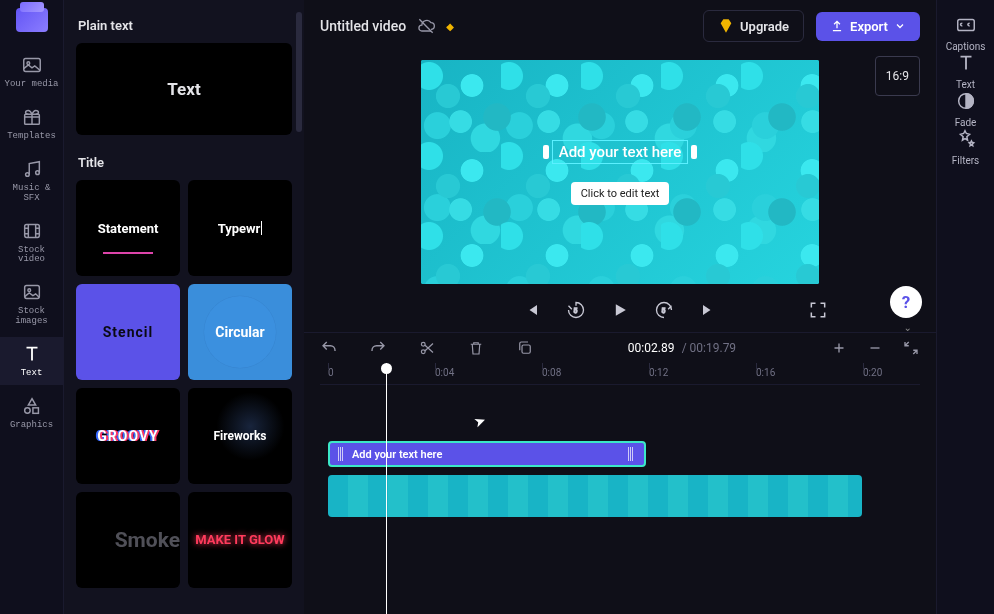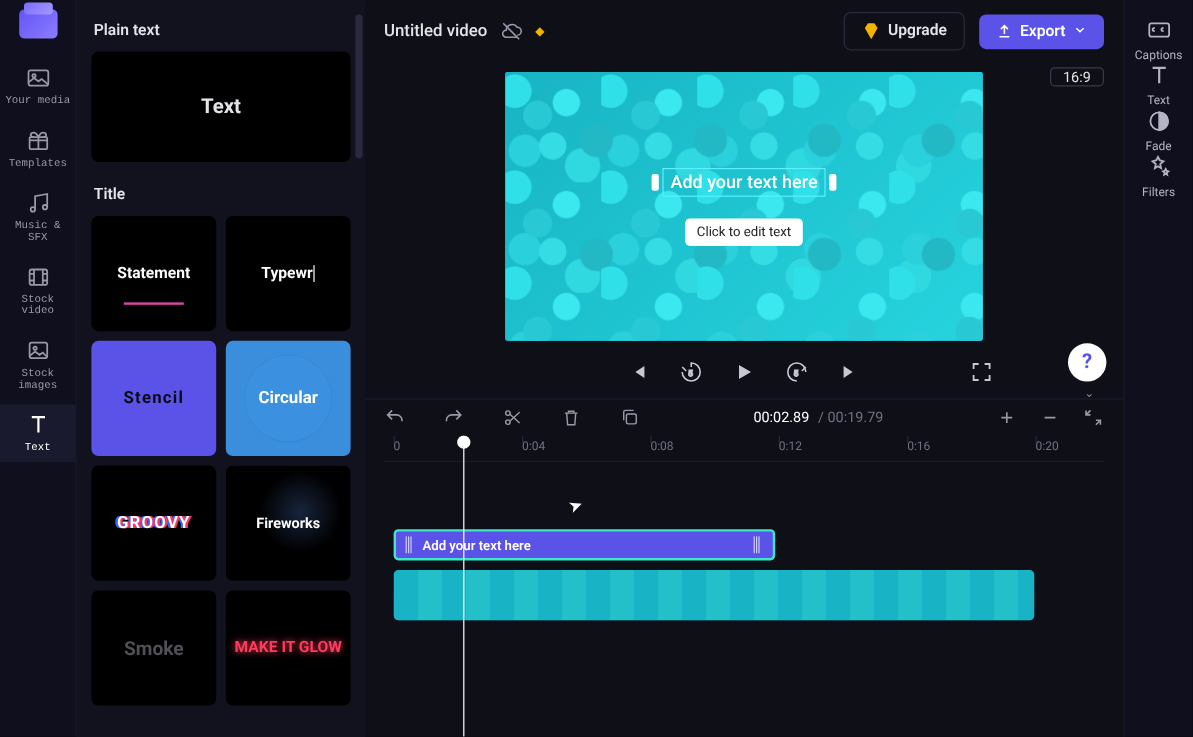--- a/index.html
+++ b/index.html
@@ -18,48 +18,48 @@
 
 .side-panel { width: 240px; background: #12121f; overflow-y: auto; padding: 12px 8px; position: relative; }
 .section-title { font-size: 13px; font-weight: 600; margin: 6px 6px 10px; color: #e4e4e8; }
 .preset-grid { display: grid; grid-template-columns: 1fr 1fr; gap: 8px; padding: 0 4px; margin-bottom: 20px; }
 .preset { height: 96px; background: #000; border-radius: 6px; display: flex; align-items: center; justify-content: center; font-size: 14px; font-weight: 700; cursor: pointer; position: relative; overflow: hidden; }
 .preset.full { grid-column: 1 / -1; height: 92px; font-size: 17px; }
 .preset.stencil { background: #5b52e8; color: #0a0a14; font-family: Impact, sans-serif; letter-spacing: 1px; }
 .preset.circular { background: radial-gradient(circle at center, #3a8edb 45%, #2f6fb5 48%, #3a8edb 52%); color: #fff; }
 .preset.circular .center-disc{position:absolute;width:72px;height:72px;border-radius:50%;background:#3b90df;display:flex;align-items:center;justify-content:center;}
 .preset.groovy { color: #fff; font-family: Impact, sans-serif; text-shadow: 2px 0 #f36, -2px 0 #36f; letter-spacing: 1px; }
-.preset.smoke { color: #505058; font-family: Georgia, serif; font-size: 16px; }
+.preset.smoke { color: #505058; font-family: Georgia, serif; font-size: 21px; justify-content: flex-end; }
 .preset.neon { color: #ff3b5c; text-shadow: 0 0 6px #ff3b5c; font-size: 13px; line-height: 1.1; text-align:center; }
 .preset.statement { color: #fff; font-family: Georgia, serif; font-size: 13px; }
 .preset.statement::after{content:'';position:absolute;bottom:22px;width:50px;height:2px;background:#d4a;}
 .preset.typewriter { color: #fff; font-size: 13px; }
 .preset.typewriter::after{content:'';display:inline-block;width:1px;height:14px;background:#fff;margin-left:1px;}
 .preset.fireworks { color:#fff; font-size:12px; background: radial-gradient(circle at 60% 40%, rgba(80,120,200,.3) 0%, transparent 40%), #000; }
 .side-scroll { position: absolute; right: 2px; top: 12px; width: 6px; height: 120px; background: #2a2a3e; border-radius: 3px; }
 
 
 .main { flex: 1; display: flex; flex-direction: column; background: #0f0f18; }
 
 
 .topbar { height: 52px; display: flex; align-items: center; padding: 0 16px; gap: 12px; }
 .title-area { display: flex; align-items: center; gap: 10px; }
 .video-title { font-size: 14px; font-weight: 500; }
 .tb-icon { width: 20px; height: 20px; color: #9898a8; cursor: pointer; }
 .diamond-small { color: #f0b400; font-size: 10px; }
 .spacer { flex: 1; }
-.btn { display: flex; gap: 6px; padding: 7px 14px; border-radius: 6px; font-size: 13px; font-weight: 600; cursor: pointer; }
+.btn { display: flex; align-items: center; gap: 6px; padding: 7px 14px; border-radius: 6px; font-size: 13px; font-weight: 600; cursor: pointer; }
 .btn-upgrade { border: 1px solid #2a2a3e; background: transparent; }
 .btn-upgrade svg { color: #f0b400; }
 .btn-export { background: #5b52e8; color: #fff; }
 .btn-export svg.chev { width: 12px; height: 12px; }
 
 
 .preview-wrap { flex: 0 0 auto; display: flex; flex-direction: column; align-items: center; padding: 8px 20px 4px; position: relative; }
-.aspect-badge { position: absolute; top: 4px; right: 16px; border: 1px solid #3a3a4e; border-radius: 4px; padding: 0 10px; font-size: 12px; }
+.aspect-badge { position: absolute; top: 4px; right: 16px; border: 1px solid #3a3a4e; border-radius: 4px; padding: 12px 10px; font-size: 12px; }
 .preview { width: 398px; height: 224px; background: #1ac6d9; border-radius: 2px; position: relative; overflow: hidden; display:flex;align-items:center;justify-content:center;}
 .preview-bg{position:absolute;inset:0;background:
   radial-gradient(circle at 10% 20%, #2fe0e8 14%, transparent 15%),
   radial-gradient(circle at 30% 40%, #28c9d4 14%, transparent 15%),
   radial-gradient(circle at 60% 30%, #3be8ef 14%, transparent 15%),
   radial-gradient(circle at 80% 60%, #22b8c4 14%, transparent 15%),
   radial-gradient(circle at 45% 70%, #36dce4 14%, transparent 15%),
   radial-gradient(circle at 20% 80%, #2ad0db 14%, transparent 15%),
   radial-gradient(circle at 70% 85%, #30d8e0 14%, transparent 15%),
   linear-gradient(135deg,#18b4c4,#26d4de);
@@ -156,20 +156,28 @@
           <path d="M4 17l5-4 4 3 3-2 4 4"></path>
         </svg>
       <span class="nav-label">Stock images</span>
     </div>
     <div class="nav-item active">
       <svg viewBox="0 0 24 24" fill="none" stroke="currentColor" stroke-width="2">
           <path d="M6 5h12M12 5v14"></path>
         </svg>
       <span class="nav-label">Text</span>
     </div>
+    <div class="nav-item">
+      <svg viewBox="0 0 24 24" fill="none" stroke="currentColor" stroke-width="1.6">
+          <path d="M12 4l4 7H8z"></path>
+          <circle cx="7" cy="17" r="3"></circle>
+          <rect x="13" y="14" width="6" height="6"></rect>
+        </svg>
+      <span class="nav-label">Graphics</span>
+    </div>
   </div>
 
   <div class="side-panel">
     <div class="side-scroll"></div>
     <div class="section-title">Plain text</div>
     <div class="preset-grid">
       <div class="preset full">
           <span>Text</span>
         </div>
     </div>

